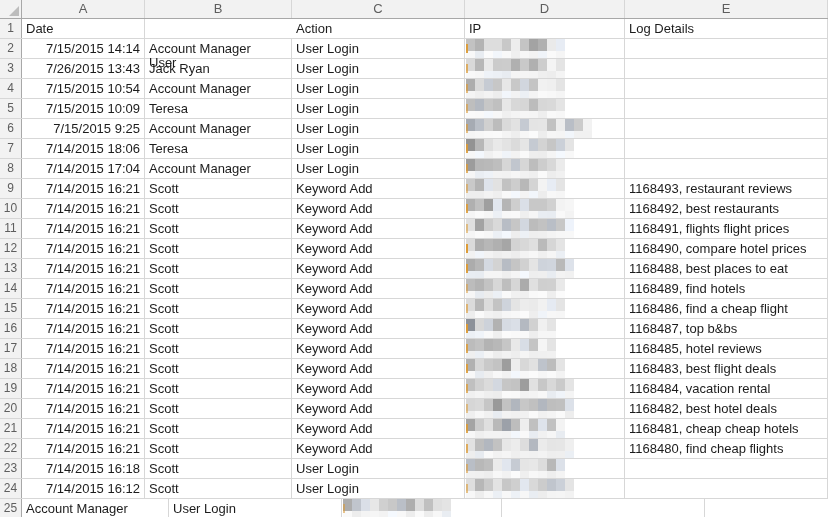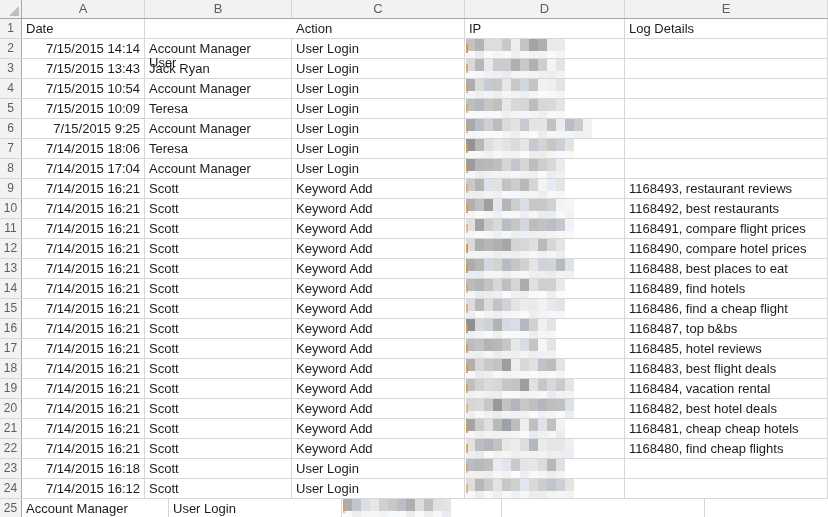--- a/index.html
+++ b/index.html
@@ -83,21 +83,21 @@
             <div class="px" style="width: 9px; height: 8px; background: rgb(240, 244, 249);"></div>
             <div class="px" style="width: 9px; height: 8px; background: rgb(250, 250, 250);"></div>
             <div class="px" style="width: 9px; height: 8px; background: rgb(245, 245, 245);"></div>
             <div class="sliver" style="background: rgb(220, 154, 51); opacity: 0.94;"></div>
           </div>
     </div>
     <div class="cell cE" style="width: 203px;"></div>
   </div>
       <div class="row">
     <div class="rh">3</div>
-    <div class="cell cA num" style="width: 123px;">7/15/2015 13:43</div>
+    <div class="cell cA num" style="width: 123px;">7/26/2015 13:43</div>
     <div class="cell cB" style="width: 147px;">Jack Ryan</div>
     <div class="cell cC" style="width: 173px;">User Login</div>
     <div class="cell cD" style="width: 160px;">
       <div class="redact" style="width: 99px;">
             <div class="px" style="width: 9px; height: 12px; background: rgb(217, 217, 217);"></div>
             <div class="px" style="width: 9px; height: 12px; background: rgb(183, 183, 183);"></div>
             <div class="px" style="width: 9px; height: 12px; background: rgb(233, 233, 233);"></div>
             <div class="px" style="width: 9px; height: 12px; background: rgb(203, 203, 203);"></div>
             <div class="px" style="width: 9px; height: 12px; background: rgb(204, 204, 204);"></div>
             <div class="px" style="width: 9px; height: 12px; background: rgb(176, 176, 176);"></div>
@@ -397,21 +397,21 @@
             <div class="px" style="width: 9px; height: 8px; background: rgb(238, 238, 238);"></div>
             <div class="px" style="width: 9px; height: 8px; background: rgb(237, 241, 246);"></div>
             <div class="px" style="width: 9px; height: 8px; background: rgb(239, 239, 239);"></div>
             <div class="px" style="width: 9px; height: 8px; background: rgb(240, 240, 240);"></div>
             <div class="px" style="width: 9px; height: 8px; background: rgb(244, 244, 244);"></div>
             <div class="px" style="width: 9px; height: 8px; background: rgb(247, 247, 247);"></div>
             <div class="px" style="width: 9px; height: 8px; background: rgb(248, 248, 248);"></div>
             <div class="sliver" style="background: rgb(220, 154, 51); opacity: 0.53;"></div>
           </div>
     </div>
-    <div class="cell cE" style="width: 203px;">1168491, compare flight prices</div>
+    <div class="cell cE" style="width: 203px;">1168491, flights flight prices</div>
   </div>
       <div class="row">
     <div class="rh">12</div>
     <div class="cell cA num" style="width: 123px;">7/14/2015 16:21</div>
     <div class="cell cB" style="width: 147px;">Scott</div>
     <div class="cell cC" style="width: 173px;">Keyword Add</div>
     <div class="cell cD" style="width: 160px;">
       <div class="redact" style="width: 99px;">
             <div class="px" style="width: 9px; height: 12px; background: rgb(218, 218, 218);"></div>
             <div class="px" style="width: 9px; height: 12px; background: rgb(174, 174, 174);"></div>

